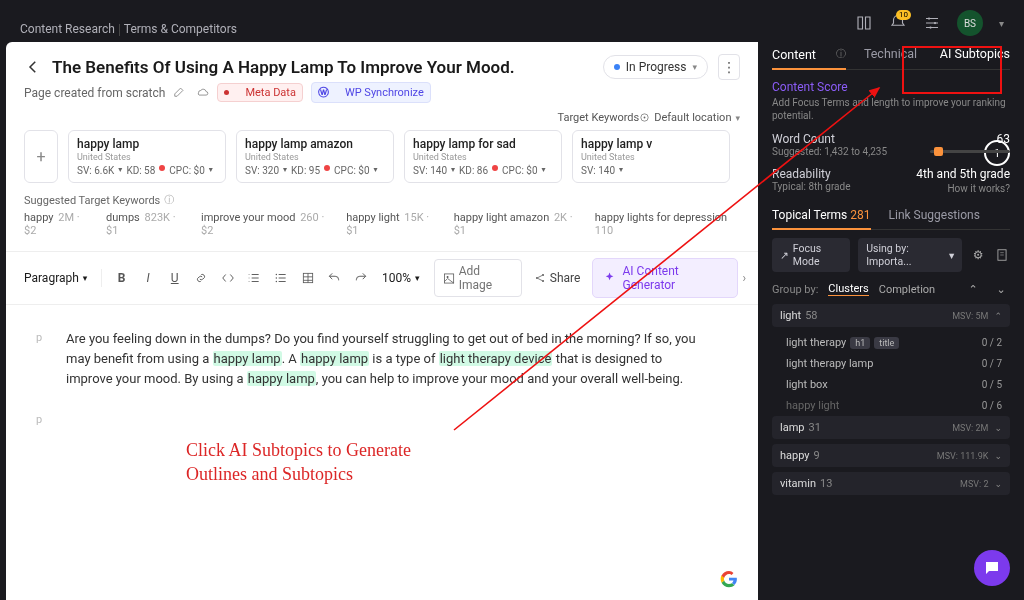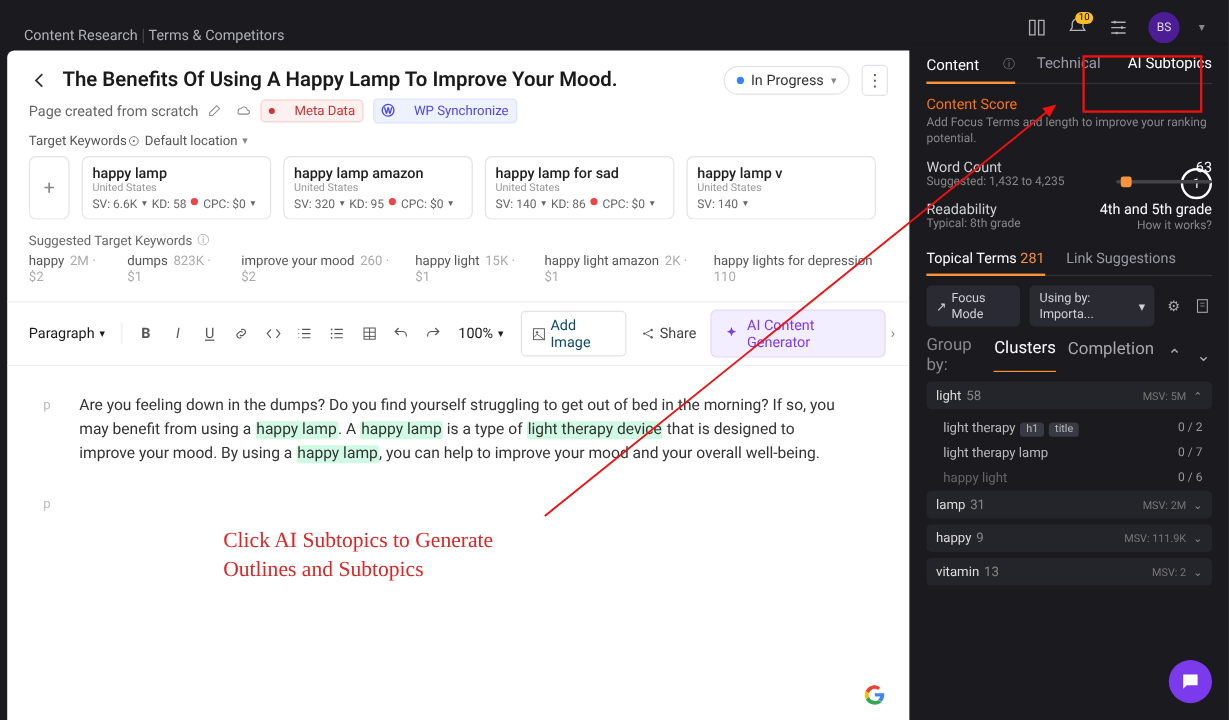--- a/index.html
+++ b/index.html
@@ -25,90 +25,90 @@
   .bc-sep { margin: 0 8px; color: #555; }
   .topbar-right { margin-left: auto; display: flex; align-items: center; gap: 16px; }
   .topicon { width: 18px; height: 18px; fill: #b0b0b8; cursor:pointer; position:relative; }
   .notif-badge {
     position:absolute; top:-4px; right:-4px;
     background:#fbbf24; color:#000; font-size:8px;
     border-radius:8px; padding:0 3px; line-height:10px;
   }
   .avatar {
     width: 26px; height: 26px; border-radius: 50%;
-    background: #4c1d95; color: #ddd; font-size: 10px;
+    background: #14532d; color: #ddd; font-size: 10px;
     display: flex; align-items: center; justify-content: center;
   }
   .main-wrap { display:flex; height: calc(100% - 36px); }
   .editor-col { flex: 1; background:#fff; border-radius: 6px 0 0 0; margin: 6px 0 0 6px; display:flex; flex-direction:column; overflow:hidden; }
   .editor-head { padding: 12px 18px 6px 18px; }
   .title-row { display:flex; align-items:center; gap:10px; }
   .backarrow { width:18px;height:18px; cursor:pointer; }
   h1.title { font-size: 17px; font-weight:600; }
   .status-pill { margin-left:auto; font-size:12px; color:#333; display:flex; align-items:center; gap:6px; border:1px solid #e2e2e8; border-radius:12px; padding:4px 10px; cursor:pointer;}
   .status-dot { width:6px;height:6px;background:#3b82f6;border-radius:50%; }
   .kebab { width:22px;height:26px;border:1px solid #e2e2e8;border-radius:4px;display:flex;align-items:center;justify-content:center;cursor:pointer;font-size:14px;color:#555; }
   .subtitle-row { display:flex; align-items:center; gap:8px; margin-top:2px; font-size:12px; color:#666; }
   .subicon { width:14px;height:14px;fill:#888; }
   .meta-chip { display:inline-flex;align-items:center;gap:16px;font-size:11px;padding:2px 6px;border-radius:4px;background:#fff0f0;color:#c33;border:1px solid #f5d0d0; }
   .meta-chip.blue { background:#eef2ff;color:#4f46e5;border-color:#dbe0fb;}
   .meta-chip .dot{width:5px;height:5px;border-radius:50%;background:#c33;}
   .meta-chip.blue .wp{font-weight:bold;}
-  .targetkw-row { display:flex; align-items:center; justify-content:flex-start; margin-top:8px; font-size:11px; color:#555;}
+  .targetkw-row { display:flex; align-items:center; justify-content:flex-end; margin-top:8px; font-size:11px; color:#555;}
   .targetkw-row .loc { display:flex; align-items:center; gap:4px; cursor:pointer;}
   .kw-cards { display:flex; gap:10px; margin-top:6px; overflow:hidden;}
   .kw-add { width:34px; border:1px solid #e2e2e8; border-radius:6px; display:flex;align-items:center;justify-content:center;cursor:pointer;font-size:16px;color:#888;}
   .kw-card { flex:0 0 158px; border:1px solid #e2e2e8; border-radius:6px; padding:6px 8px; font-size:11px; color:#444;}
   .kw-card .kw-name { font-size:12px; color:#222; font-weight:500;}
   .kw-card .kw-loc { font-size:9px; color:#999; margin:1px 0 3px;}
   .kw-stats { font-size:10px; color:#666; display:flex; gap:4px;}
   .kw-stats .kd-dot{width:6px;height:6px;border-radius:50%;display:inline-block;}
   .stk-label { font-size:11px; color:#666; margin-top:10px; display:flex; align-items:center;gap:4px;}
   .stk-row { display:flex; gap:16px; margin-top:4px; font-size:11px; color:#555; overflow:hidden;}
   .stk-item span.m{color:#aaa; margin-left:2px;}
   .toolbar { display:flex; align-items:center; gap:4px; padding:6px 12px; border-top:1px solid #eee; border-bottom:1px solid #eee; margin-top:8px; font-size:12px;}
   .tb-sel { display:flex;align-items:center;gap:4px;padding:3px 6px;cursor:pointer;}
   .tb-btn { width:24px;height:24px;display:flex;align-items:center;justify-content:center;cursor:pointer;color:#555;border-radius:3px;}
   .tb-btn svg{width:14px;height:14px;fill:#555;}
   .tb-sep{width:1px;height:18px;background:#eee;margin:0 4px;}
-  .tb-addimg{display:flex;align-items:center;gap:4px;padding:4px 8px;cursor:pointer;color:#0c4a6e;border:1px solid #e2e2e8;border-radius:4px;font-size:12px;}
+  .tb-addimg{display:flex;align-items:center;gap:4px;padding:4px 8px;cursor:pointer;color:#737373;border:1px solid #e2e2e8;border-radius:4px;font-size:12px;}
   .tb-share{display:flex;align-items:center;gap:4px;padding:4px 8px;cursor:pointer;color:#444;font-size:12px;}
   .tb-ai{display:flex;align-items:center;gap:6px;padding:5px 10px;cursor:pointer;color:#7c3aed;background:#f3eeff;border:1px solid #e3d7fb;border-radius:5px;font-size:12px;}
   .tb-chev{cursor:pointer;color:#888;margin-left:auto;}
   .doc { flex:1; padding:24px 60px; font-size:13px; color:#333; line-height:1.55; position:relative;}
   .p-handle{position:absolute;left:30px;color:#bbb;font-size:11px;}
   .hl{background:#d1fae5;border-radius:2px;padding:0 1px;}
   .annot { color:#dc2626; font-family:"Times New Roman",serif; font-size:18px; margin-top:50px; margin-left:120px; line-height:1.3;}
   .glogo{position:absolute;bottom:12px;right:20px;width:18px;height:18px;}
 
   
   .side-col { width:266px; background:#1a1a1f; color:#d0d0d8; padding:10px 14px 0 14px; font-size:12px; overflow:hidden; position:relative;}
   .tabs { display:flex; gap:18px; border-bottom:1px solid #333; padding-bottom:8px; margin-bottom:10px;}
   .tab { cursor:pointer; color:#9a9aa5; font-size:12.5px; display:flex; align-items:center; gap:20px;}
   .tab.active { color:#fff; border-bottom:2px solid #fb923c; padding-bottom:6px; margin-bottom:-9px;}
   .tab.aitab { margin-left:auto; color:#fff;}
   .csect { margin-bottom:10px;}
-  .csect .lbl{font-size:12px;color:#f97316;}
+  .csect .lbl{font-size:12px;color:#8b5cf6;}
   .csect .sub{font-size:10px;color:#888;line-height:1.3;margin-top:2px;}
   .scorebadge{position:absolute;right:14px;top:104px;width:26px;height:26px;border-radius:50%;border:2px solid #fff;display:flex;align-items:center;justify-content:center;font-size:11px;color:#fff;}
   .wrow{display:flex;justify-content:space-between;align-items:flex-start;margin-top:10px;}
   .wrow .val{color:#fff;font-size:12px;}
   .wrow .sub{font-size:10px;color:#888;}
   .slider{width:80px;height:3px;background:#444;border-radius:2px;position:relative;margin-top:4px;}
   .slider .th{position:absolute;left:4px;top:-3px;width:9px;height:9px;background:#fb923c;border-radius:2px;}
   .hw{font-size:10px;color:#888;text-align:right;margin-top:2px;}
   .subtabs{display:flex;gap:18px;margin-top:14px;border-bottom:1px solid #333;}
   .subtab{cursor:pointer;color:#9a9aa5;font-size:12px;padding-bottom:6px;}
   .subtab.active{color:#fff;border-bottom:2px solid #fb923c;margin-bottom:-1px;}
   .subtab .cnt{color:#fb923c;margin-left:3px;}
   .controls{display:flex;gap:8px;align-items:center;margin:8px 0;}
   .cbtn{background:#2a2a32;border-radius:4px;padding:4px 8px;font-size:10.5px;cursor:pointer;display:flex;align-items:center;gap:4px;}
   .cico{width:18px;height:18px;display:flex;align-items:center;justify-content:center;cursor:pointer;color:#aaa;}
-  .groupby{font-size:14px;color:#888;display:flex;gap:10px;align-items:center;margin-bottom:6px;}
-  .groupby .g{cursor:pointer;color:#aaa;padding-bottom:11px;}
+  .groupby{font-size:11px;color:#888;display:flex;gap:10px;align-items:center;margin-bottom:6px;}
+  .groupby .g{cursor:pointer;color:#aaa;padding-bottom:0;}
   .groupby .g.active{color:#fff;border-bottom:1px solid #fb923c;}
   .term-group{background:#24242b;border-radius:4px;padding:5px 8px;margin-bottom:5px;display:flex;align-items:center;justify-content:space-between;font-size:11px;cursor:pointer;}
   .term-group .tname{color:#ddd;}
   .term-group .tcnt{color:#888;margin-left:4px;}
   .term-group .msv{font-size:9px;color:#777;margin-right:6px;}
   .term-group .chev{color:#888;font-size:9px;}
   .term-item{padding:4px 8px 4px 14px;display:flex;align-items:center;justify-content:space-between;font-size:11px;color:#bbb;}
   .term-item .prog{font-size:10px;color:#999;}
   .tag{background:#3a3a44;border-radius:3px;font-size:9px;padding:1px 5px;color:#bbb;margin-left:4px;}
   .chat-fab{position:absolute;bottom:14px;right:14px;width:36px;height:36px;border-radius:50%;background:#7c3aed;display:flex;align-items:center;justify-content:center;cursor:pointer;}
@@ -430,20 +430,24 @@
   <div><span class="msv">MSV: 5M</span><span class="chev">⌃</span></div>
         </div>
         <div class="term-item">
           <div>light therapy<span class="tag">h1</span><span class="tag">title</span></div>
           <div class="prog">0 / 2</div>
         </div>
         <div class="term-item">
           <div>light therapy lamp</div>
           <div class="prog">0 / 7</div>
         </div>
+        <div class="term-item">
+          <div>light box</div>
+          <div class="prog">0 / 5</div>
+        </div>
         <div class="term-item" style="color: rgb(102, 102, 102);">
           <div>happy light</div>
           <div class="prog">0 / 6</div>
         </div>
         <div class="term-group">
           <div><span class="tname">lamp</span><span class="tcnt">31</span></div>
   <div><span class="msv">MSV: 2M</span><span class="chev">⌄</span></div>
         </div>
         <div class="term-group">
           <div><span class="tname">happy</span><span class="tcnt">9</span></div>

